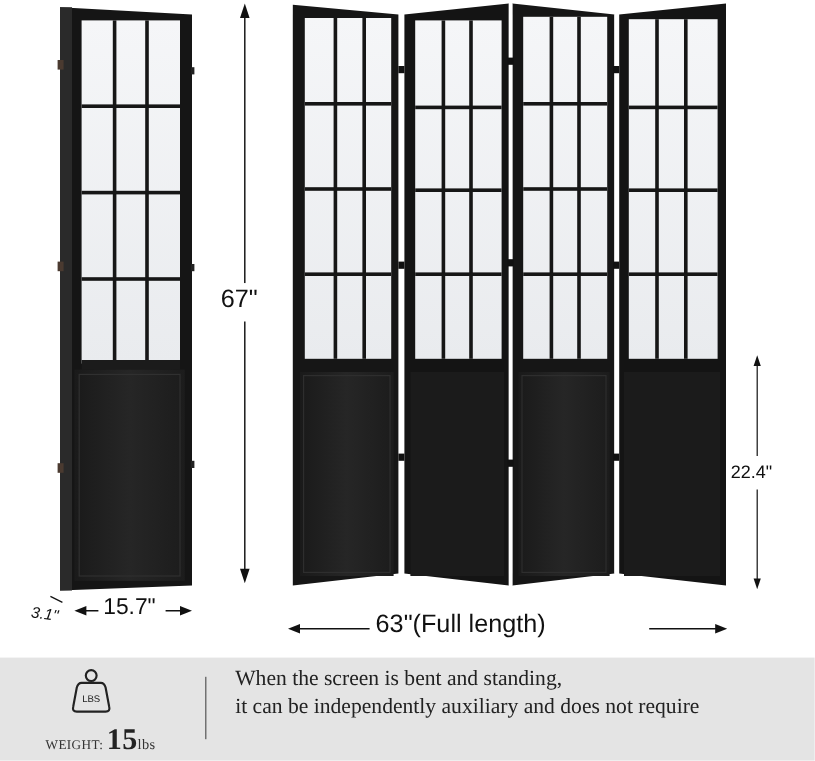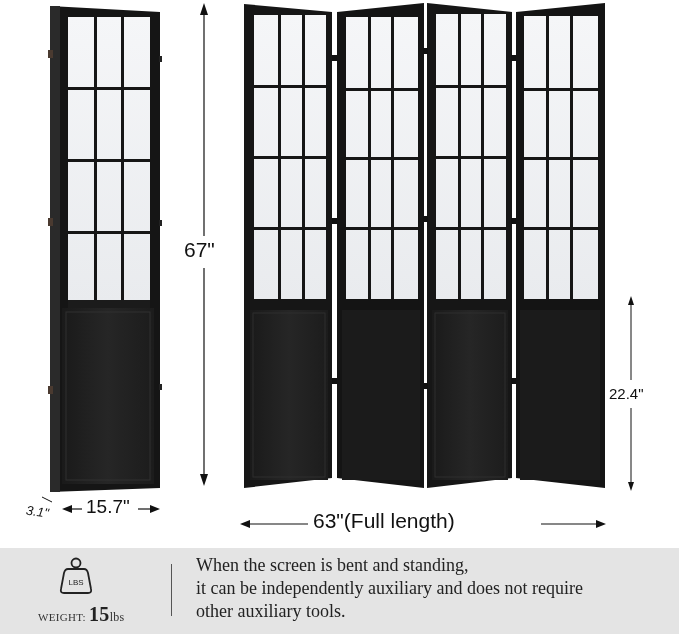--- a/index.html
+++ b/index.html
@@ -9,21 +9,21 @@
   .dim-label { position:absolute; color:#111; font-family:"Liberation Sans", sans-serif; white-space:nowrap; }
   .dim-67 { left:184px; top:236px; font-size:21px; background:#fff; padding:2px 0; }
   .dim-224 { left:609px; top:383px; font-size:15px; background:#fff; padding:2px 0; }
   .dim-157 { left:86px; top:496px; font-size:19px; }
   .dim-31 { left:26px; top:504px; font-size:13px; font-style:italic; transform:rotate(8deg); }
   .dim-63 { left:313px; top:509px; font-size:21px; }
   .info-bar { position:absolute; left:0; top:548px; width:679px; height:86px; background:#e4e4e4; }
   .weight-block { position:absolute; left:20px; top:0; width:130px; height:96px; }
   .weight-icon { position:absolute; left:39px; top:8px; width:34px; height:40px; }
   .weight-text { position:absolute; left:18px; top:55px; font-family:"Liberation Serif", serif; color:#333; font-size:11px; letter-spacing:0.3px; }
-  .weight-text .num { font-size:20px; font-weight:bold; color:#222; }
+  .weight-text .num { font-size:25px; font-weight:bold; color:#222; }
   .weight-text .unit { font-size:12px; }
   .divider { position:absolute; left:171px; top:16px; width:1px; height:52px; background:#555; }
   .note { position:absolute; left:196px; top:6px; width:470px; font-family:"Liberation Serif", serif; font-size:18px; line-height:23px; color:#222; }
   .note div { white-space:nowrap; }
 </style>
 </head>
 <body>
 
 <div class="stage">
   <svg class="art" width="679" height="548" viewBox="0 0 679 548">
@@ -161,15 +161,14 @@
     </svg>
     <div class="weight-text">
       <span>WEIGHT:</span>
       <span class="num">15</span><span class="unit">lbs</span>
     </div>
   </div>
   <div class="divider"></div>
   <div class="note">
     <div>When the screen is bent and standing,</div>
     <div>it can be independently auxiliary and does not require</div>
-    <div>other auxiliary tools.</div>
   </div>
 </div>
 
 </body></html>

